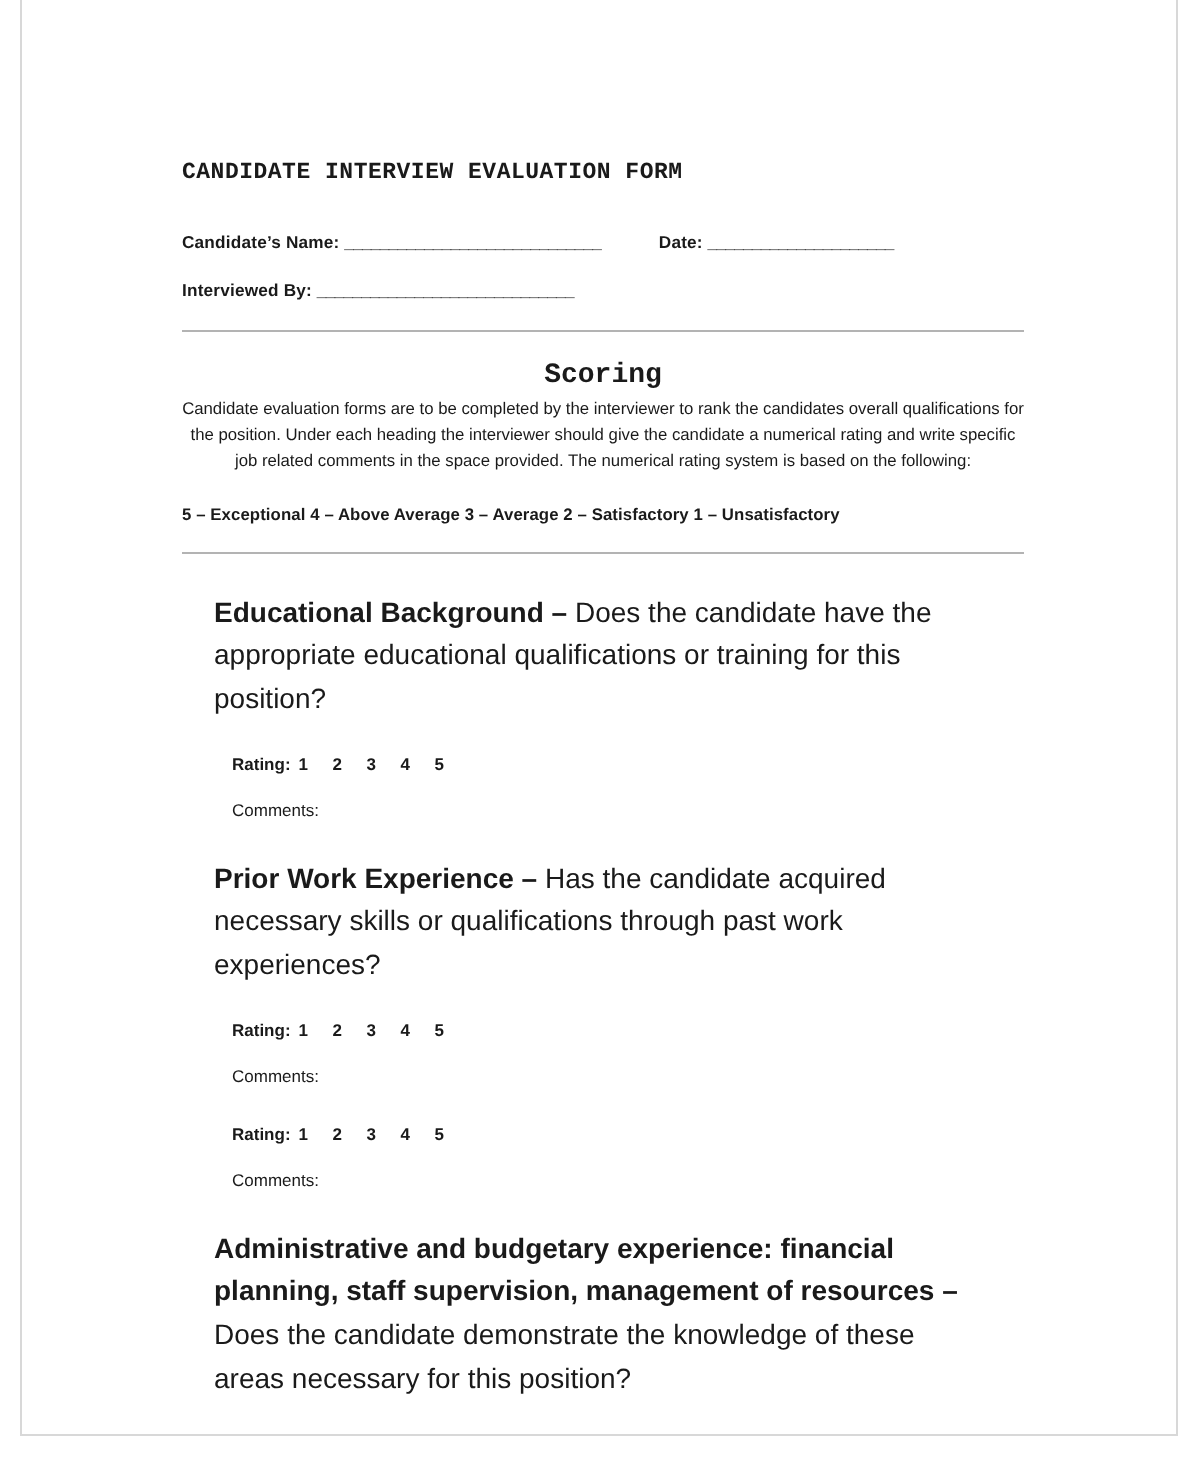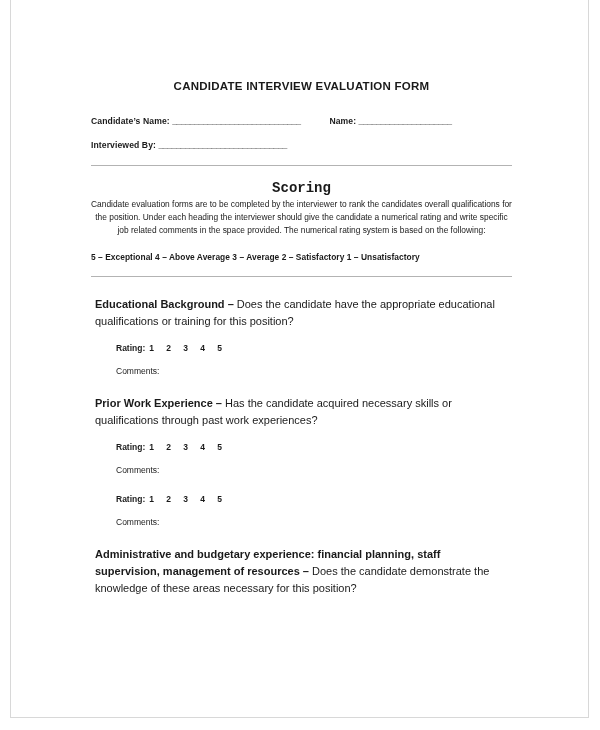--- a/index.html
+++ b/index.html
@@ -28,26 +28,26 @@
   }
 
   .content {
     position: absolute;
     left: 80px;
     top: 80px;
     width: 421px;
   }
 
   .doc-title {
-    text-align: center;
     font-size: 11.5px;
     font-weight: bold;
     letter-spacing: 0.25px;
     margin: 0 0 22px 0;
     line-height: 1.2;
+    font-family: Liberation Mono, monospace;
   }
 
   .field-row {
     font-size: 8.6px;
     margin: 0 0 13px 0;
     line-height: 1.25;
     white-space: nowrap;
   }
   .field-label {
     font-weight: bold;
@@ -94,23 +94,23 @@
   }
   .hr-lower {
     border-top: 1px solid #b3b3b3;
     margin: 14px 0 0 0;
   }
 
   .section {
     margin-top: 19px;
   }
   .section-question {
-    font-size: 11px;
+    font-size: 14px;
     line-height: 1.55;
-    margin: 4px;
+    margin: 16px;
   }
   .section-question b {
     font-weight: bold;
   }
 
   .rating-row {
     font-size: 8.5px;
     margin: 13px 0 0 0;
     padding-left: 25px;
     font-weight: bold;
@@ -142,21 +142,21 @@
 
 <div class="page">
   <div class="content">
 
     <div class="doc-title">CANDIDATE INTERVIEW EVALUATION FORM</div>
 
     <div class="field-row">
       <span class="field-label">Candidate’s Name:</span>
       <span class="rule-line">_____________________________</span>
       <span class="gap-inline"></span>
-      <span class="field-label">Name:</span>
+      <span class="field-label">Date:</span>
       <span class="rule-line">_____________________</span>
     </div>
 
     <div class="field-row">
       <span class="field-label">Interviewed By:</span>
       <span class="rule-line">_____________________________</span>
     </div>
 
     <hr class="hr">
 

